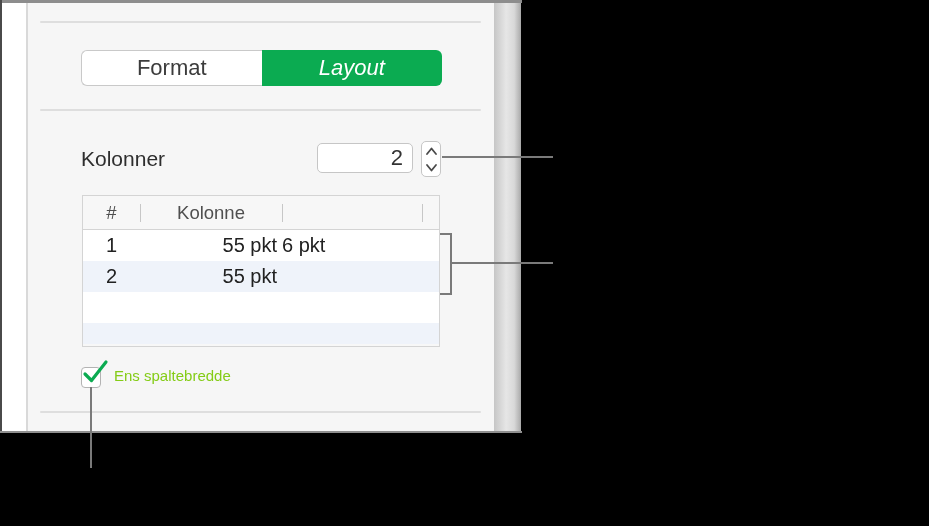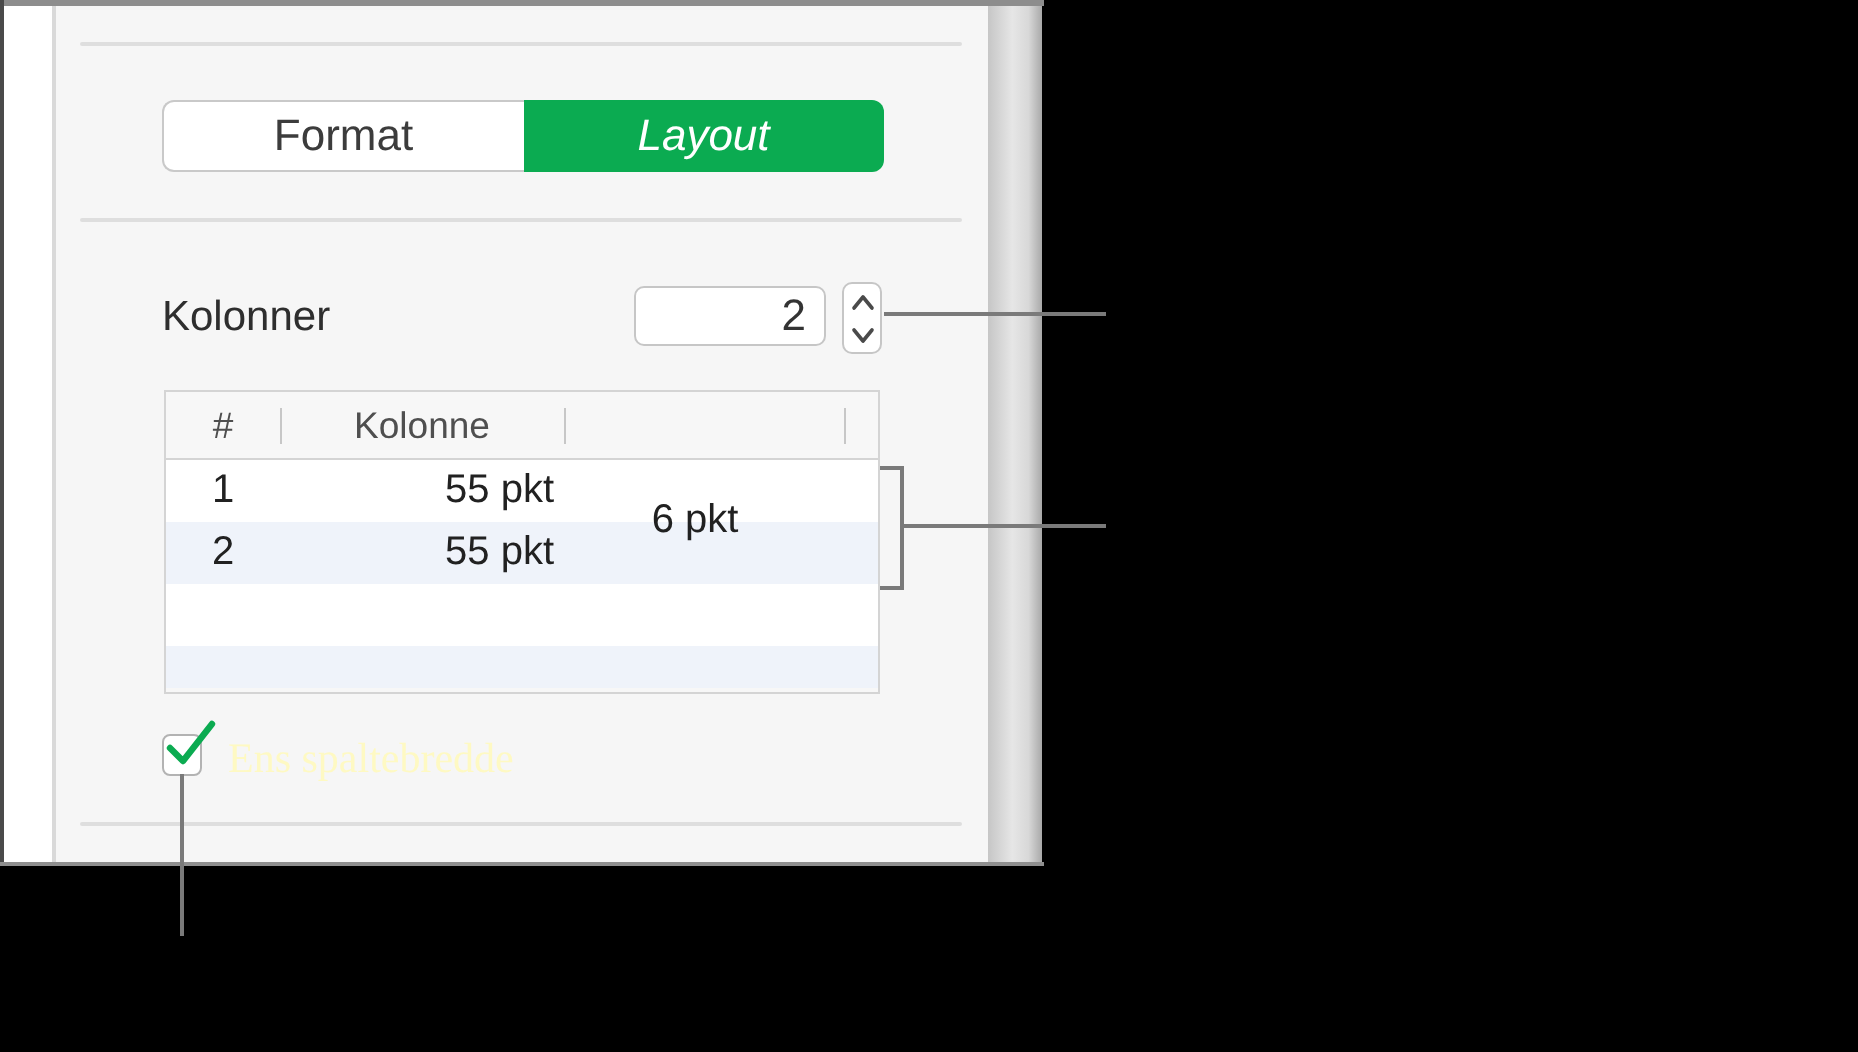--- a/index.html
+++ b/index.html
@@ -68,29 +68,29 @@
   .c1 { width: 57px; } .c2 { width: 142px; } .c3 { width: 140px; } .c4 { flex: 1; }
   .hsep { position: absolute; top: 8px; width: 1px; height: 18px; background: #c7c7c7; }
   .hsep.s1 { left: 57px; } .hsep.s2 { left: 199px; } .hsep.s3 { left: 339px; }
   .trow { display: flex; height: 31px; }
   .trow.alt { background: #eff3fa; }
   .trow.white { background: #ffffff; }
   .trow.last { height: 21px; }
   .td { font-size: 20px; color: #212121; line-height: 31px; }
   .td.num { width: 57px; text-align: center; }
   .td.kol { width: 142px; text-align: right; padding-right: 5px; }
-  .td.ind { width: 140px; text-align: center; padding-right: 9px; margin-top: 15px; }
+  .td.ind { width: 140px; text-align: left; padding-right: 9px; }
 
   
   .checkbox {
     position: absolute; left: 81px; top: 367px; width: 20px; height: 21px;
     background: #fff; border: 1.5px solid #b3b3b3; border-radius: 4px;
   }
   .checkmark-svg { position: absolute; left: 83px; top: 360px; overflow: visible; }
-  .checkbox-label { position: absolute; left: 114px; top: 367px; font-size: 21px; color: #fef9c3; font-family: Liberation Serif, serif; }
+  .checkbox-label { position: absolute; left: 114px; top: 367px; font-size: 15px; color: #84cc16; }
 
   
   .callout { position: absolute; background: #7a7a7a; z-index: 5; }
   .callout-stepper  { left: 442px; top: 156px; width: 111px; height: 2px; }
   .bracket-v        { left: 450px; top: 233px; width: 2px;  height: 62px; }
   .bracket-top      { left: 440px; top: 233px; width: 12px; height: 2px; }
   .bracket-bottom   { left: 440px; top: 293px; width: 12px; height: 2px; }
   .callout-rows     { left: 450px; top: 262px; width: 103px; height: 2px; }
   .callout-checkbox { left: 90px;  top: 387px; width: 2px;  height: 81px; }
 </style>

